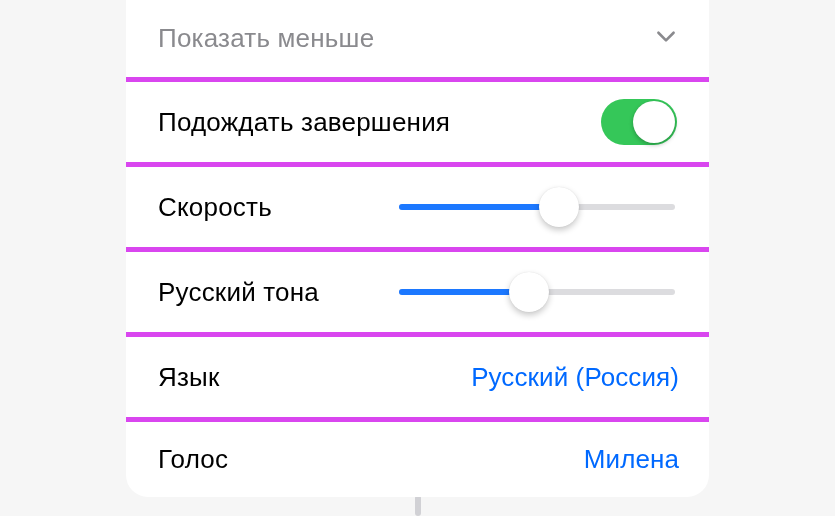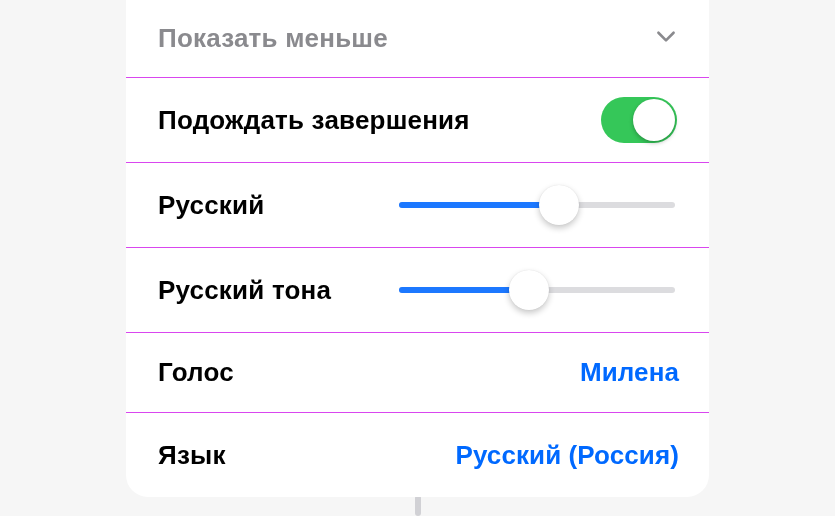--- a/index.html
+++ b/index.html
@@ -11,29 +11,28 @@
     flex-direction: column;
     align-items: center;
     overflow: hidden;
   }
   .card {
     width: 583px;
     background: #fff;
     border-radius: 0 0 22px 22px;
     margin-top: -1px;
     position: relative;
-    font-weight: bold;
   }
   .row {
     display: flex;
     align-items: center;
     justify-content: space-between;
     min-height: 85px;
     padding: 0 30px 0 32px;
-    border-top: 1px solid #d946ef;
+    border-top: 5px solid #d946ef;
   }
   .row:first-child { border-top: none; }
   .label {
     font-size: 26px;
     color: #000;
     letter-spacing: 0.2px;
   }
   .label.muted { color: #8a8a8e; }
   .value-link {
     font-size: 26px;
@@ -115,44 +114,44 @@
   </div>
 
   <div class="row">
     <span class="label">Подождать завершения</span>
     <div class="toggle">
       <div class="knob"></div>
     </div>
   </div>
 
   <div class="row">
-    <span class="label">Русский</span>
+    <span class="label">Скорость</span>
     <div class="slider" id="slider-speed" style="width: 276px;">
       <div class="track">
         <div class="fill" id="fill-speed" style="width: 58%;"></div>
       </div>
       <div class="thumb" id="thumb-speed" style="left: 58%;"></div>
     </div>
   </div>
 
   <div class="row">
     <span class="label">Русский тона</span>
     <div class="slider" id="slider-pitch" style="width: 276px;">
       <div class="track">
         <div class="fill" id="fill-pitch" style="width: 47%;"></div>
       </div>
       <div class="thumb" id="thumb-pitch" style="left: 47%;"></div>
     </div>
   </div>
 
+  <div class="row">
+    <span class="label">Язык</span>
+    <span class="value-link">Русский (Россия)</span>
+  </div>
+
   <div class="row" style="min-height:80px;">
     <span class="label">Голос</span>
     <span class="value-link">Милена</span>
-  </div>
-
-  <div class="row">
-    <span class="label">Язык</span>
-    <span class="value-link">Русский (Россия)</span>
   </div>
 
 </div>
 
 <div class="connector"></div>
 
 </body></html>

